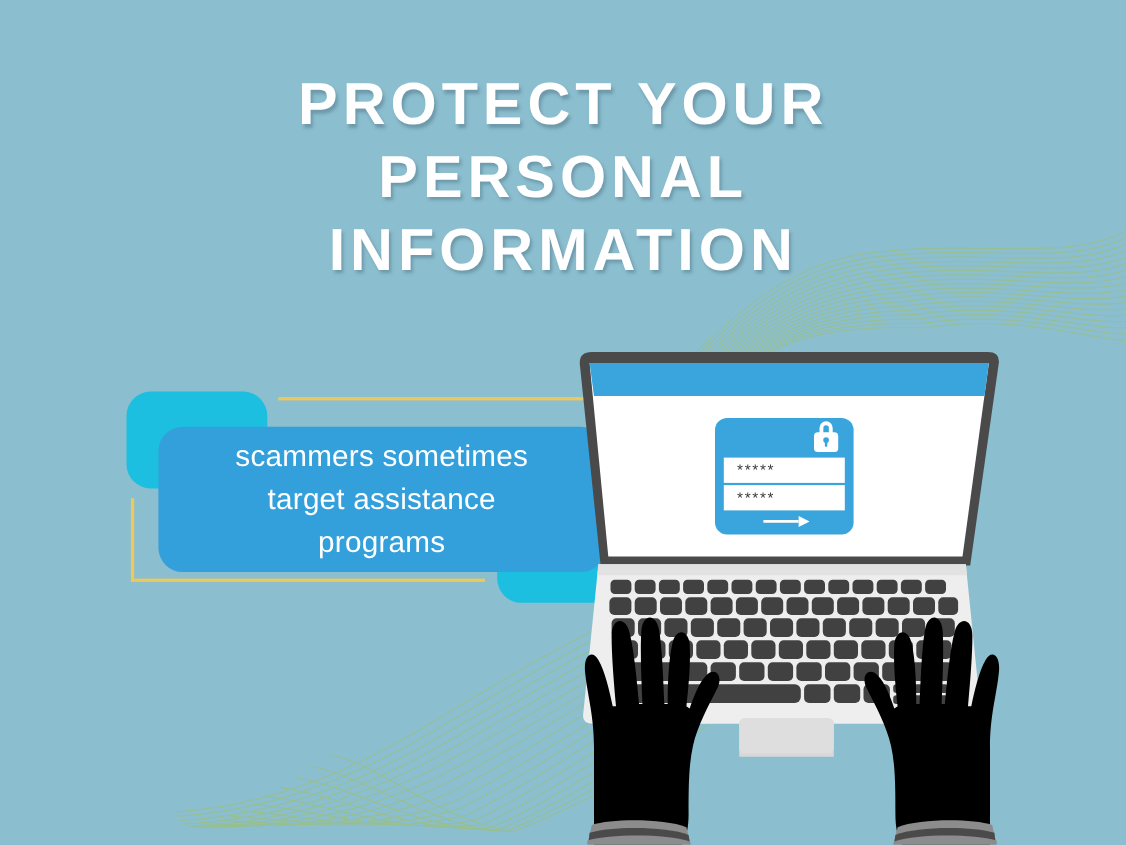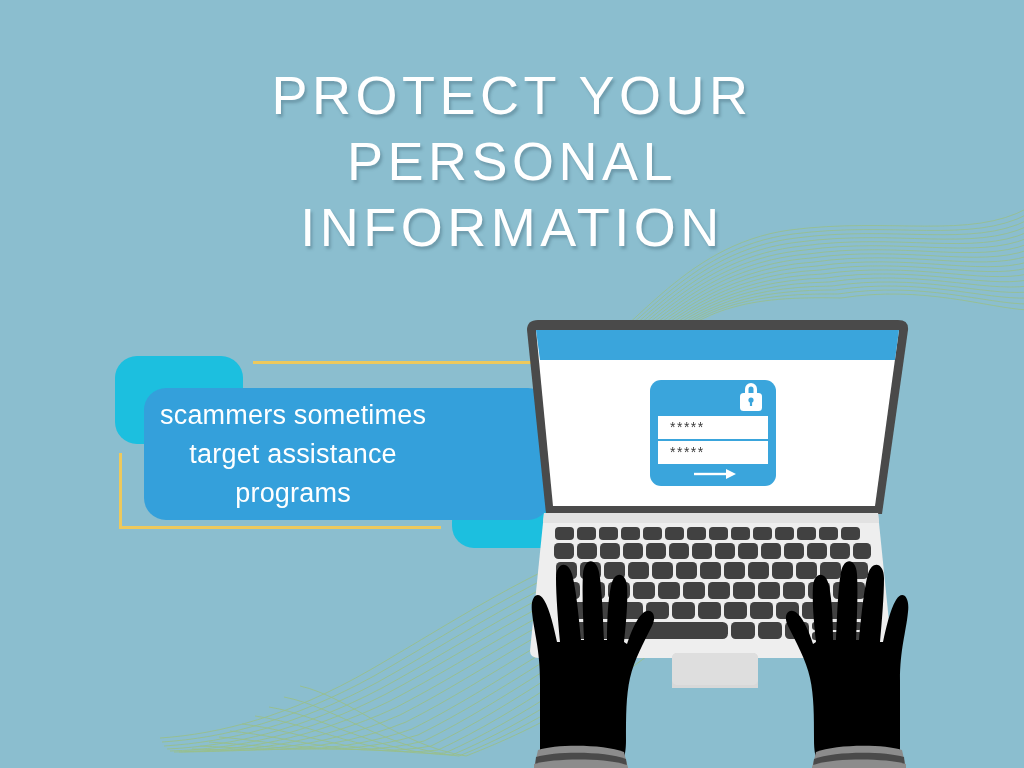--- a/index.html
+++ b/index.html
@@ -16,41 +16,41 @@
   .swirl { position:absolute; pointer-events:none; }
   #swirl-top   { left:560px; top:190px; width:470px; height:180px; }
   #swirl-bottom{ left:140px; top:520px; width:520px; height:250px; }
 
   
   #headline {
     position:absolute; left:0; top:62px; width:1024px;
     text-align:center;
     color:#ffffff;
     font-size:54px;
-    font-weight:normal;
+    font-weight:bold;
     letter-spacing:4.5px;
     line-height:66px;
     text-shadow:2px 3px 3px rgba(60,95,110,.38);
     white-space:pre-line;
   }
 
   
   #callout { position:absolute; left:0; top:0; width:560px; height:560px; }
   #callout-back-box {
     position:absolute; left:115px; top:356px; width:128px; height:88px;
     background:#1cbfdf; border-radius:22px;
   }
   #callout-back-box-2 {
     position:absolute; left:452px; top:500px; width:120px; height:48px;
     background:#1cbfdf; border-radius:22px;
   }
   #callout-main-box {
     position:absolute; left:144px; top:388px; width:406px; height:132px;
     background:#34a0db; border-radius:22px;
-    display:flex; align-items:center; justify-content:flex-start;
+    display:flex; align-items:center; justify-content:center;
   }
   #callout-text {
     color:#ffffff; font-size:27px; line-height:39px;
     text-align:center; letter-spacing:.2px; white-space:pre-line;
     padding:0 16px;
   }
   .accent-line { position:absolute; background:#edc95c; }
   #accent-top    { left:253px; top:361px; width:285px; height:3px; }
   #accent-left   { left:119px; top:453px; width:3px; height:76px; }
   #accent-bottom { left:119px; top:526px; width:322px; height:3px; }

